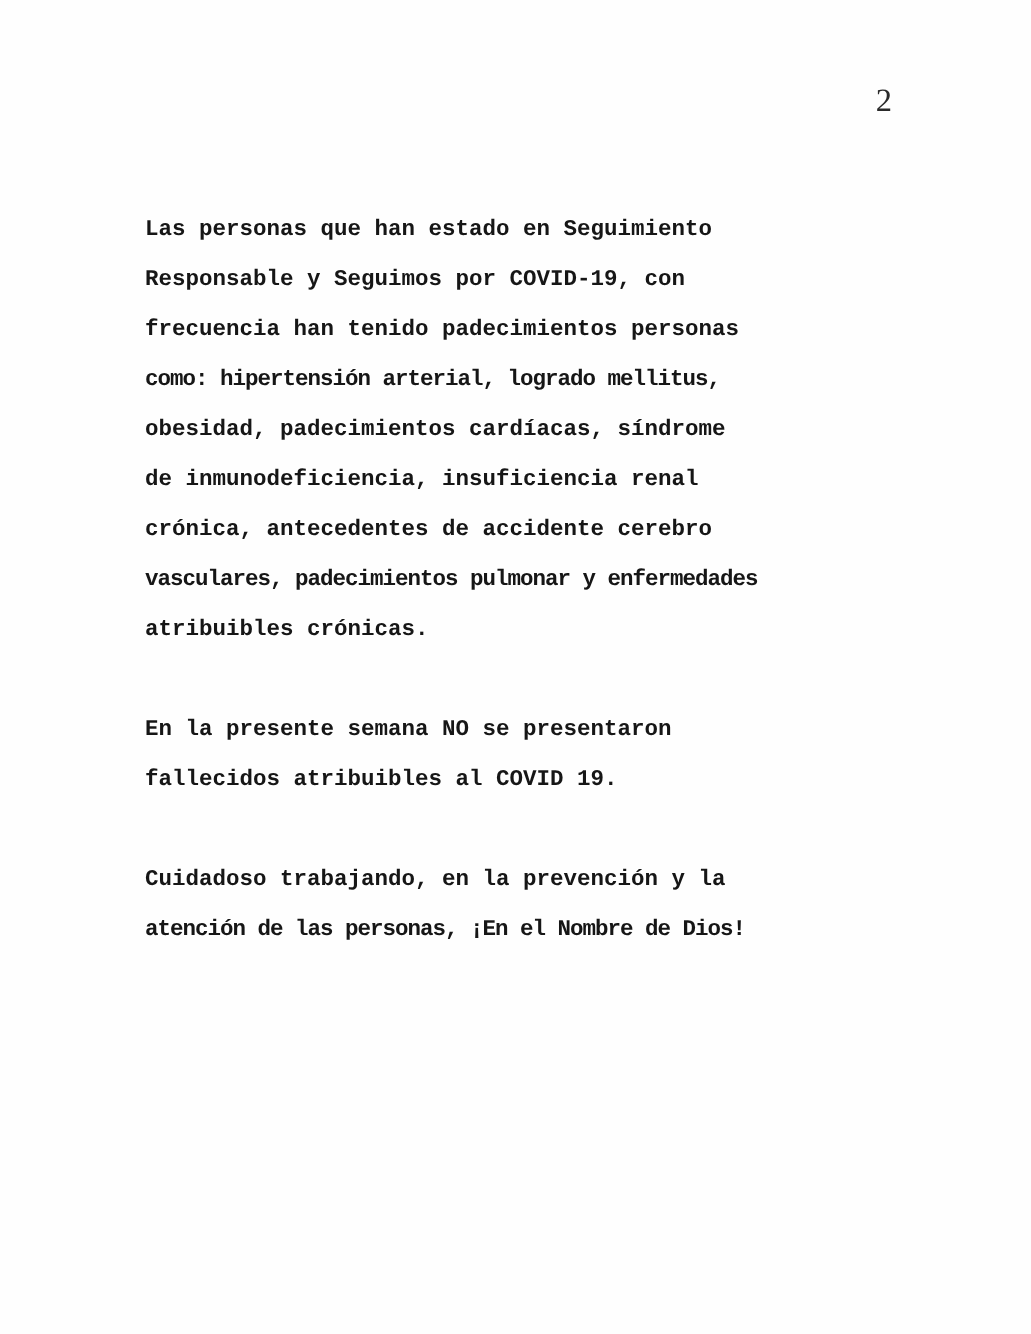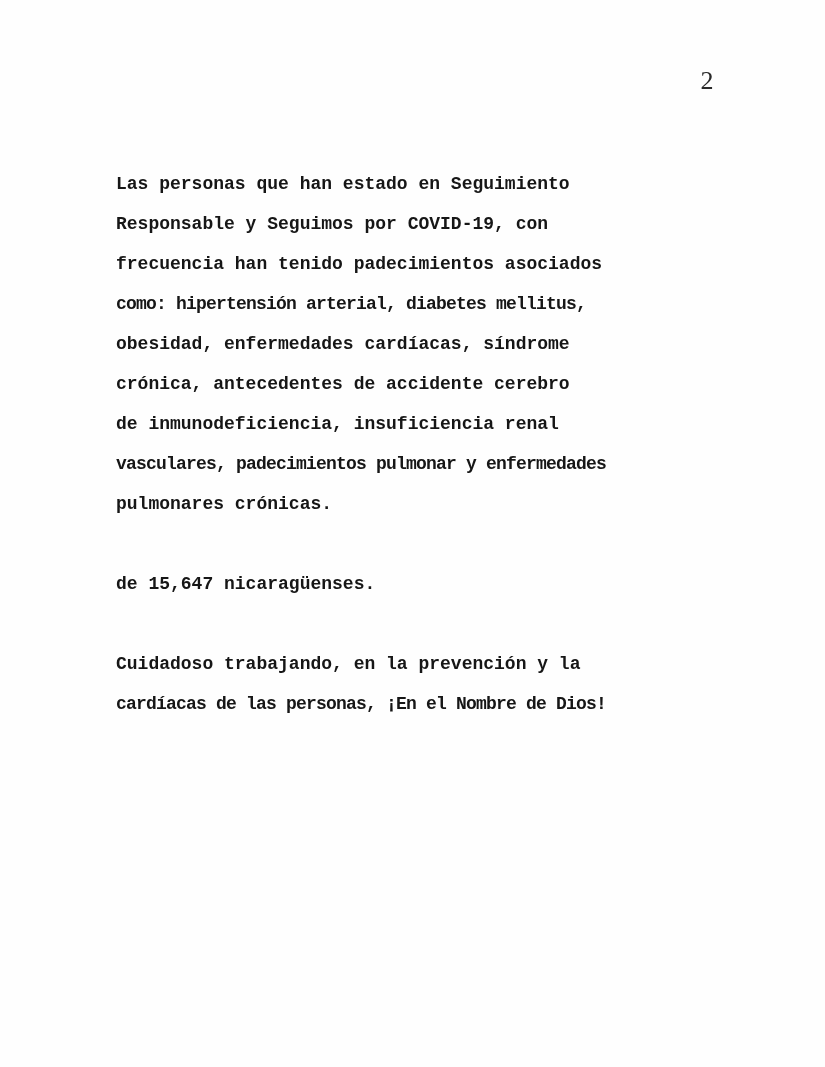--- a/index.html
+++ b/index.html
@@ -73,33 +73,36 @@
 
 <div class="page">
 
   <div class="page-number">2</div>
 
   <div class="body-text">
 
     <div class="para">
       <div class="line">Las personas que han estado en Seguimiento</div>
       <div class="line">Responsable y Seguimos por COVID-19, con</div>
-      <div class="line">frecuencia han tenido padecimientos asociados</div>
-      <div class="line condensed">como: hipertensión arterial, diabetes mellitus,</div>
-      <div class="line">obesidad, enfermedades cardíacas, síndrome</div>
+      <div class="line">frecuencia han tenido padecimientos personas</div>
+      <div class="line condensed">como: hipertensión arterial, logrado mellitus,</div>
+      <div class="line">obesidad, padecimientos cardíacas, síndrome</div>
+      <div class="line">de inmunodeficiencia, insuficiencia renal</div>
       <div class="line">crónica, antecedentes de accidente cerebro</div>
-      <div class="line">de inmunodeficiencia, insuficiencia renal</div>
       <div class="line condensed">vasculares, padecimientos pulmonar y enfermedades</div>
-      <div class="line last">pulmonares crónicas.</div>
+      <div class="line last">atribuibles crónicas.</div>
     </div>
 
+    <div class="para">
+      <div class="line">En la presente semana NO se presentaron</div>
+      <div class="line last">fallecidos atribuibles al COVID 19.</div>
+    </div>
 
     <div class="para">
-      <div class="line last">de 15,647 nicaragüenses.</div>
     </div>
 
     <div class="para">
       <div class="line">Cuidadoso trabajando, en la prevención y la</div>
-      <div class="line condensed">cardíacas de las personas, ¡En el Nombre de Dios!</div>
+      <div class="line condensed">atención de las personas, ¡En el Nombre de Dios!</div>
     </div>
 
   </div>
 </div>
 
 </body></html>

